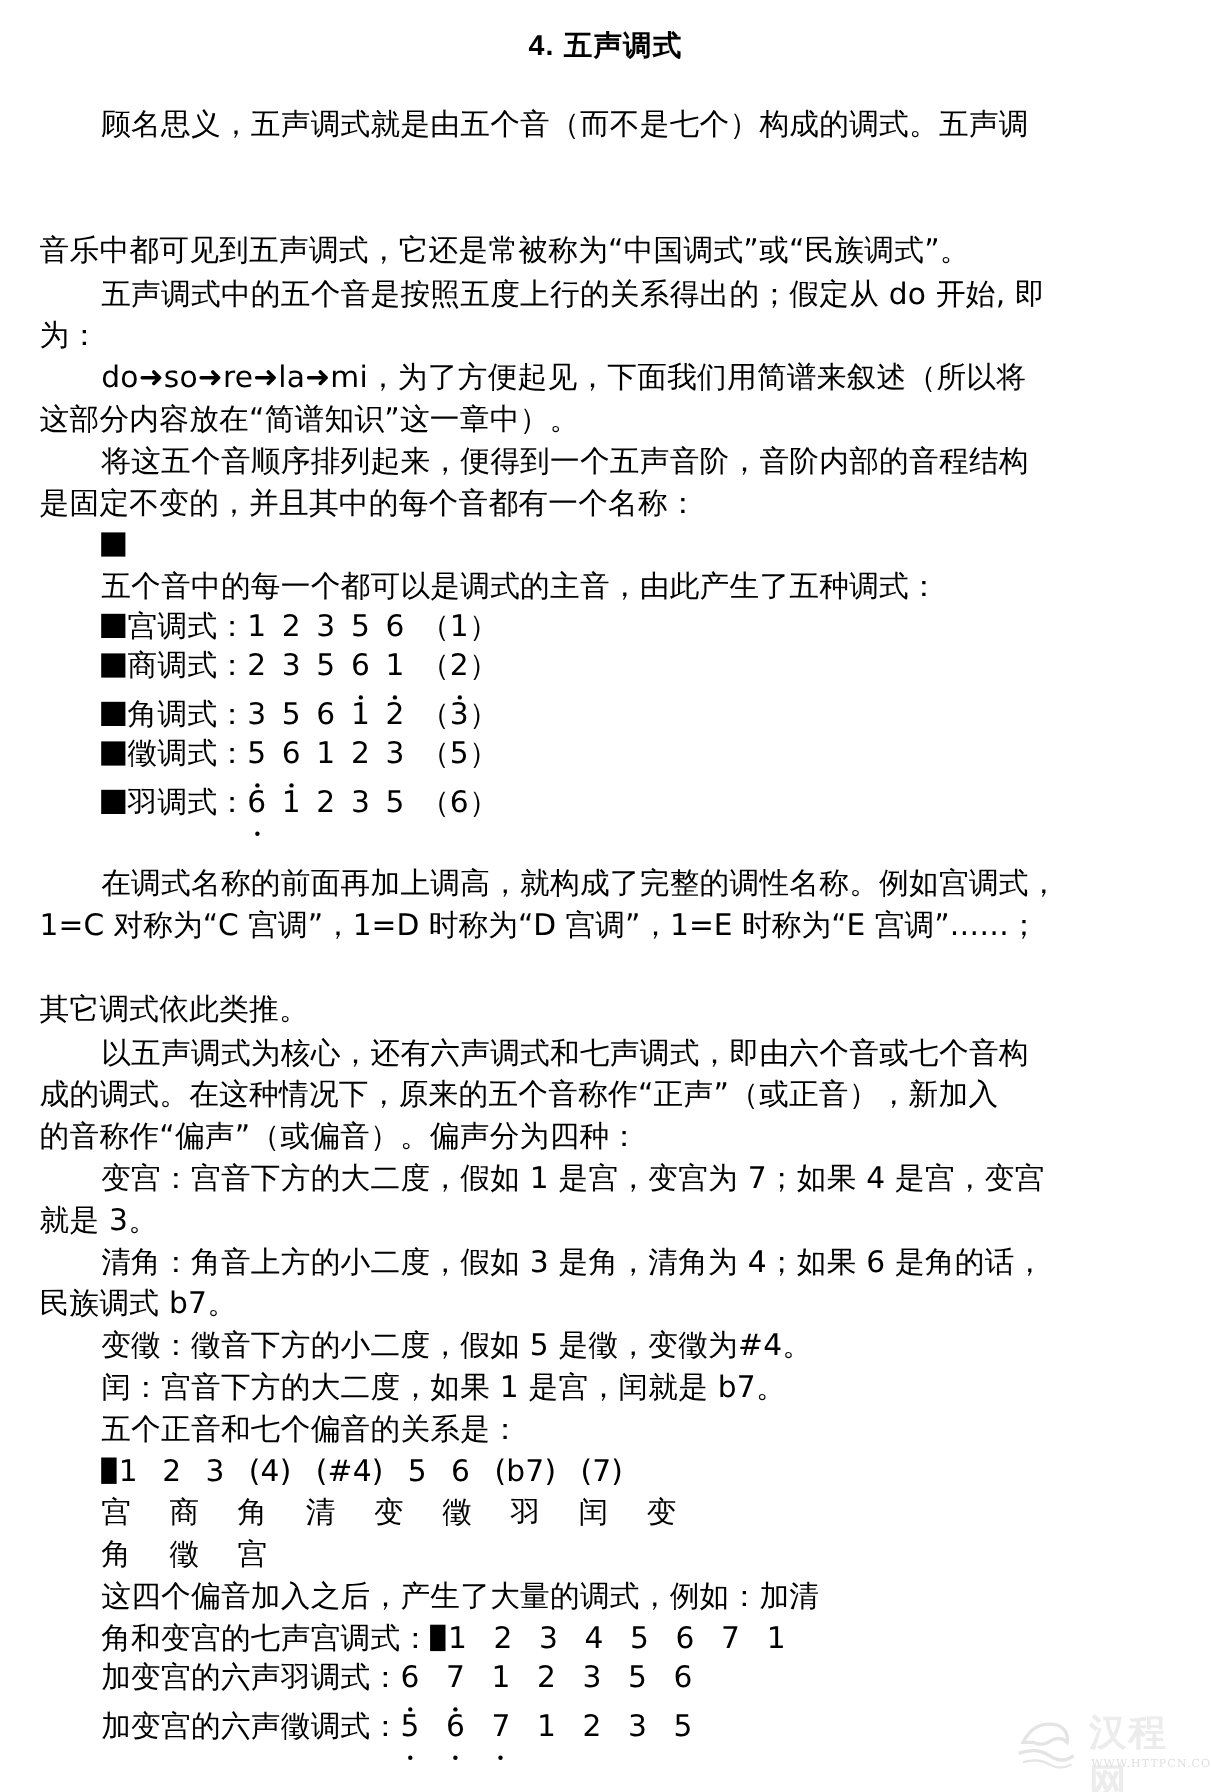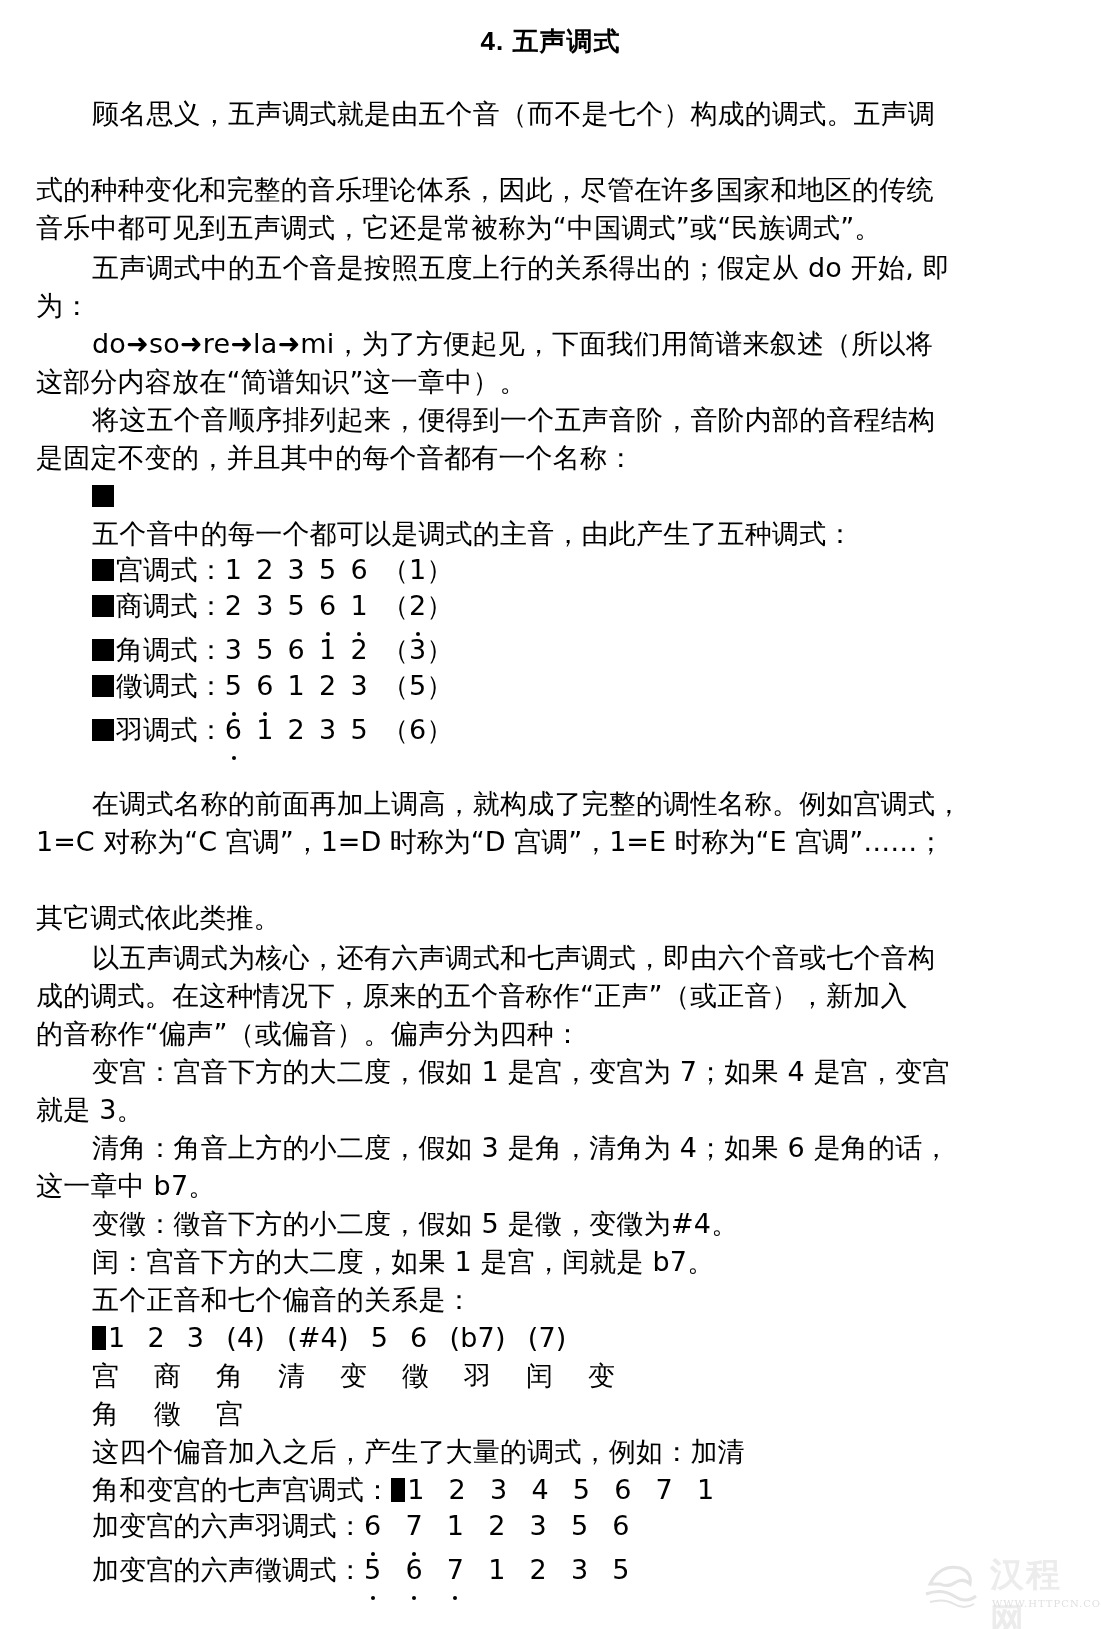--- a/index.html
+++ b/index.html
@@ -22,21 +22,20 @@
   .wm-logo { position: absolute; left: 8px; top: 6px; width: 60px; height: 56px; }
 </style>
 </head>
 <body>
 
 <div class="page">
 
   <div class="title">4. 五声调式</div>
 
   <div class="line indent" style="top:96px">顾名思义，五声调式就是由五个音（而不是七个）构成的调式。五声调</div>
-  <div class="line" style="top:172px">式的种种变化和完整的音乐理论体系，因此，尽管在许多国家和地区的传统</div>
   <div class="line" style="top:210px">音乐中都可见到五声调式，它还是常被称为“中国调式”或“民族调式”。</div>
 
   <div class="line indent" style="top:250px">五声调式中的五个音是按照五度上行的关系得出的；假定从 do 开始, 即</div>
   <div class="line" style="top:288px">为：</div>
 
   <div class="line indent" style="top:326px">do➜so➜re➜la➜mi，为了方便起见，下面我们用简谱来叙述（所以将</div>
   <div class="line" style="top:364px">这部分内容放在“简谱知识”这一章中）。</div>
 
   <div class="line indent" style="top:402px">将这五个音顺序排列起来，便得到一个五声音阶，音阶内部的音程结构</div>
   <div class="line" style="top:440px">是固定不变的，并且其中的每个音都有一个名称：</div>
@@ -57,21 +56,21 @@
   <div class="line tight" style="top:824px">1=C 对称为“C 宫调”，1=D 时称为“D 宫调”，1=E 时称为“E 宫调”……；</div>
   <div class="line" style="top:900px">其它调式依此类推。</div>
 
   <div class="line indent" style="top:940px">以五声调式为核心，还有六声调式和七声调式，即由六个音或七个音构</div>
   <div class="line" style="top:978px">成的调式。在这种情况下，原来的五个音称作“正声”（或正音），新加入</div>
   <div class="line" style="top:1016px">的音称作“偏声”（或偏音）。偏声分为四种：</div>
 
   <div class="line indent" style="top:1054px">变宫：宫音下方的大二度，假如 1 是宫，变宫为 7；如果 4 是宫，变宫</div>
   <div class="line" style="top:1092px">就是 3。</div>
   <div class="line indent" style="top:1130px">清角：角音上方的小二度，假如 3 是角，清角为 4；如果 6 是角的话，</div>
-  <div class="line" style="top:1168px">这一章中 b7。</div>
+  <div class="line" style="top:1168px">民族调式 b7。</div>
   <div class="line indent" style="top:1206px">变徵：徵音下方的小二度，假如 5 是徵，变徵为#4。</div>
   <div class="line indent" style="top:1244px">闰：宫音下方的大二度，如果 1 是宫，闰就是 b7。</div>
 
   <div class="line indent" style="top:1282px">五个正音和七个偏音的关系是：</div>
   <div class="line indent" style="top:1320px">
     <span class="sq-tall"></span><span id="relation-notes"><span class="n" style="margin-right: 22px;">1</span><span class="n" style="margin-right: 22px;">2</span><span class="n" style="margin-right: 22px;">3</span><span class="n" style="margin-right: 22px;">(4)</span><span class="n" style="margin-right: 22px;">(#4)</span><span class="n" style="margin-right: 22px;">5</span><span class="n" style="margin-right: 22px;">6</span><span class="n" style="margin-right: 22px;">(b7)</span><span class="n" style="margin-right: 22px;">(7)</span></span>
   </div>
   <div class="line indent row-names" style="top:1358px" id="names-row1"><span>宫</span><span>商</span><span>角</span><span>清</span><span>变</span><span>徵</span><span>羽</span><span>闰</span><span>变</span></div>
   <div class="line indent row-names" style="top:1396px" id="names-row2"><span>角</span><span>徵</span><span>宫</span></div>
 

